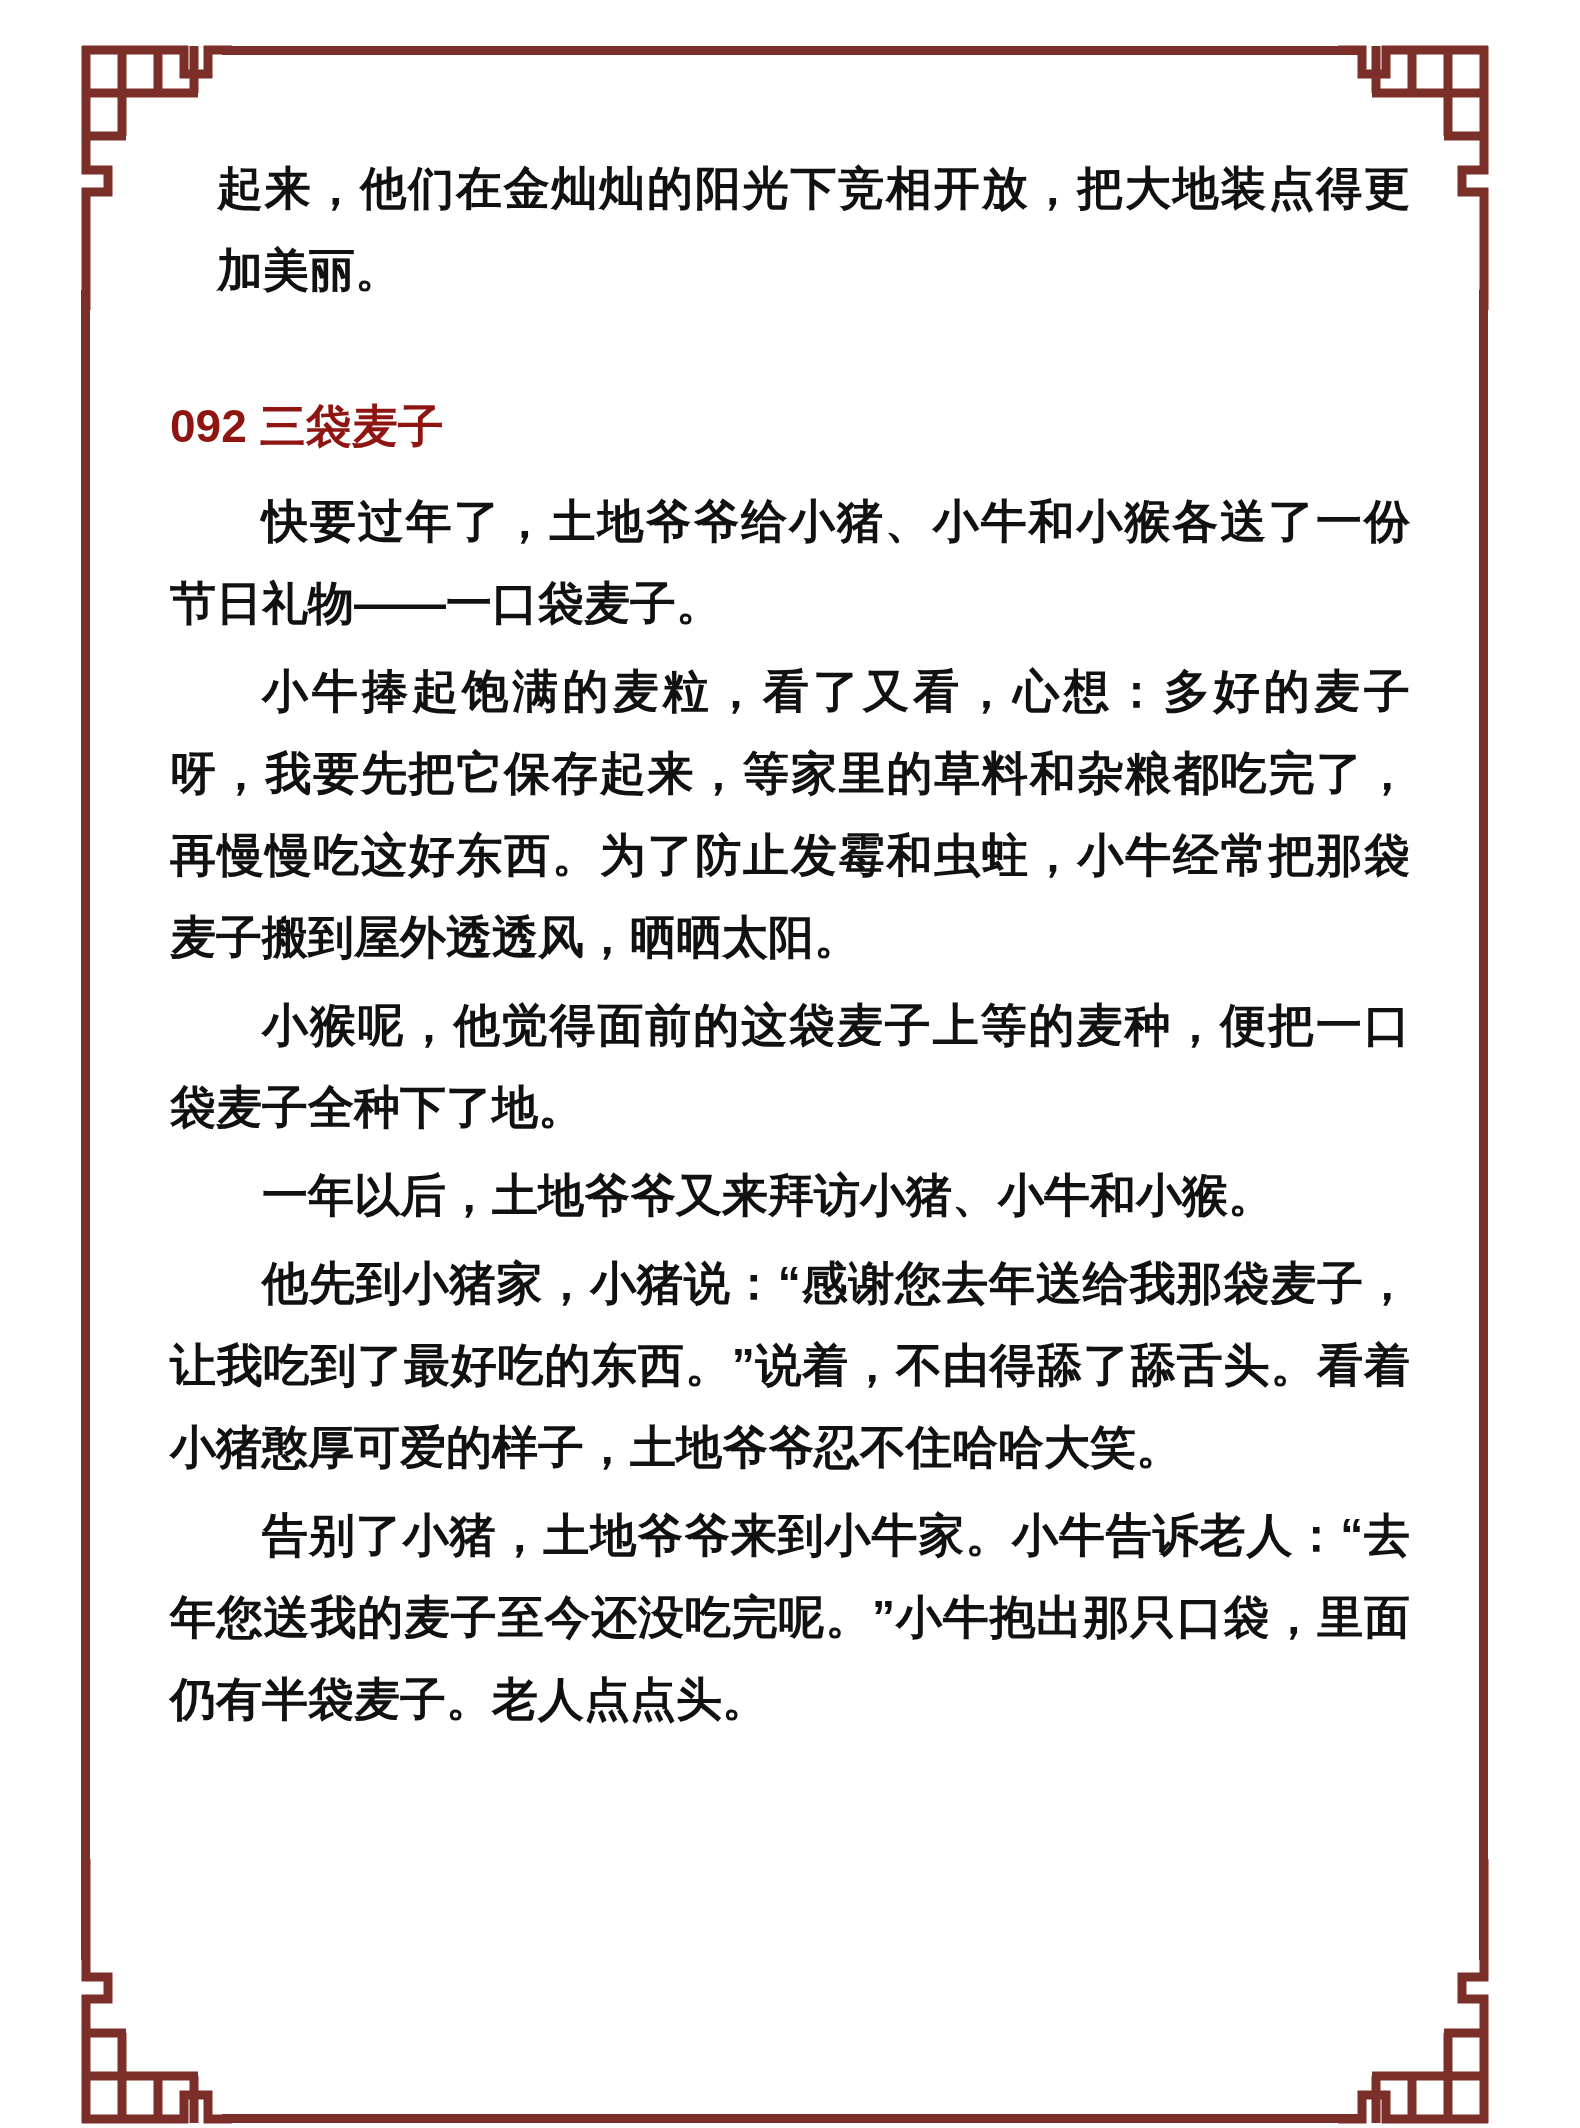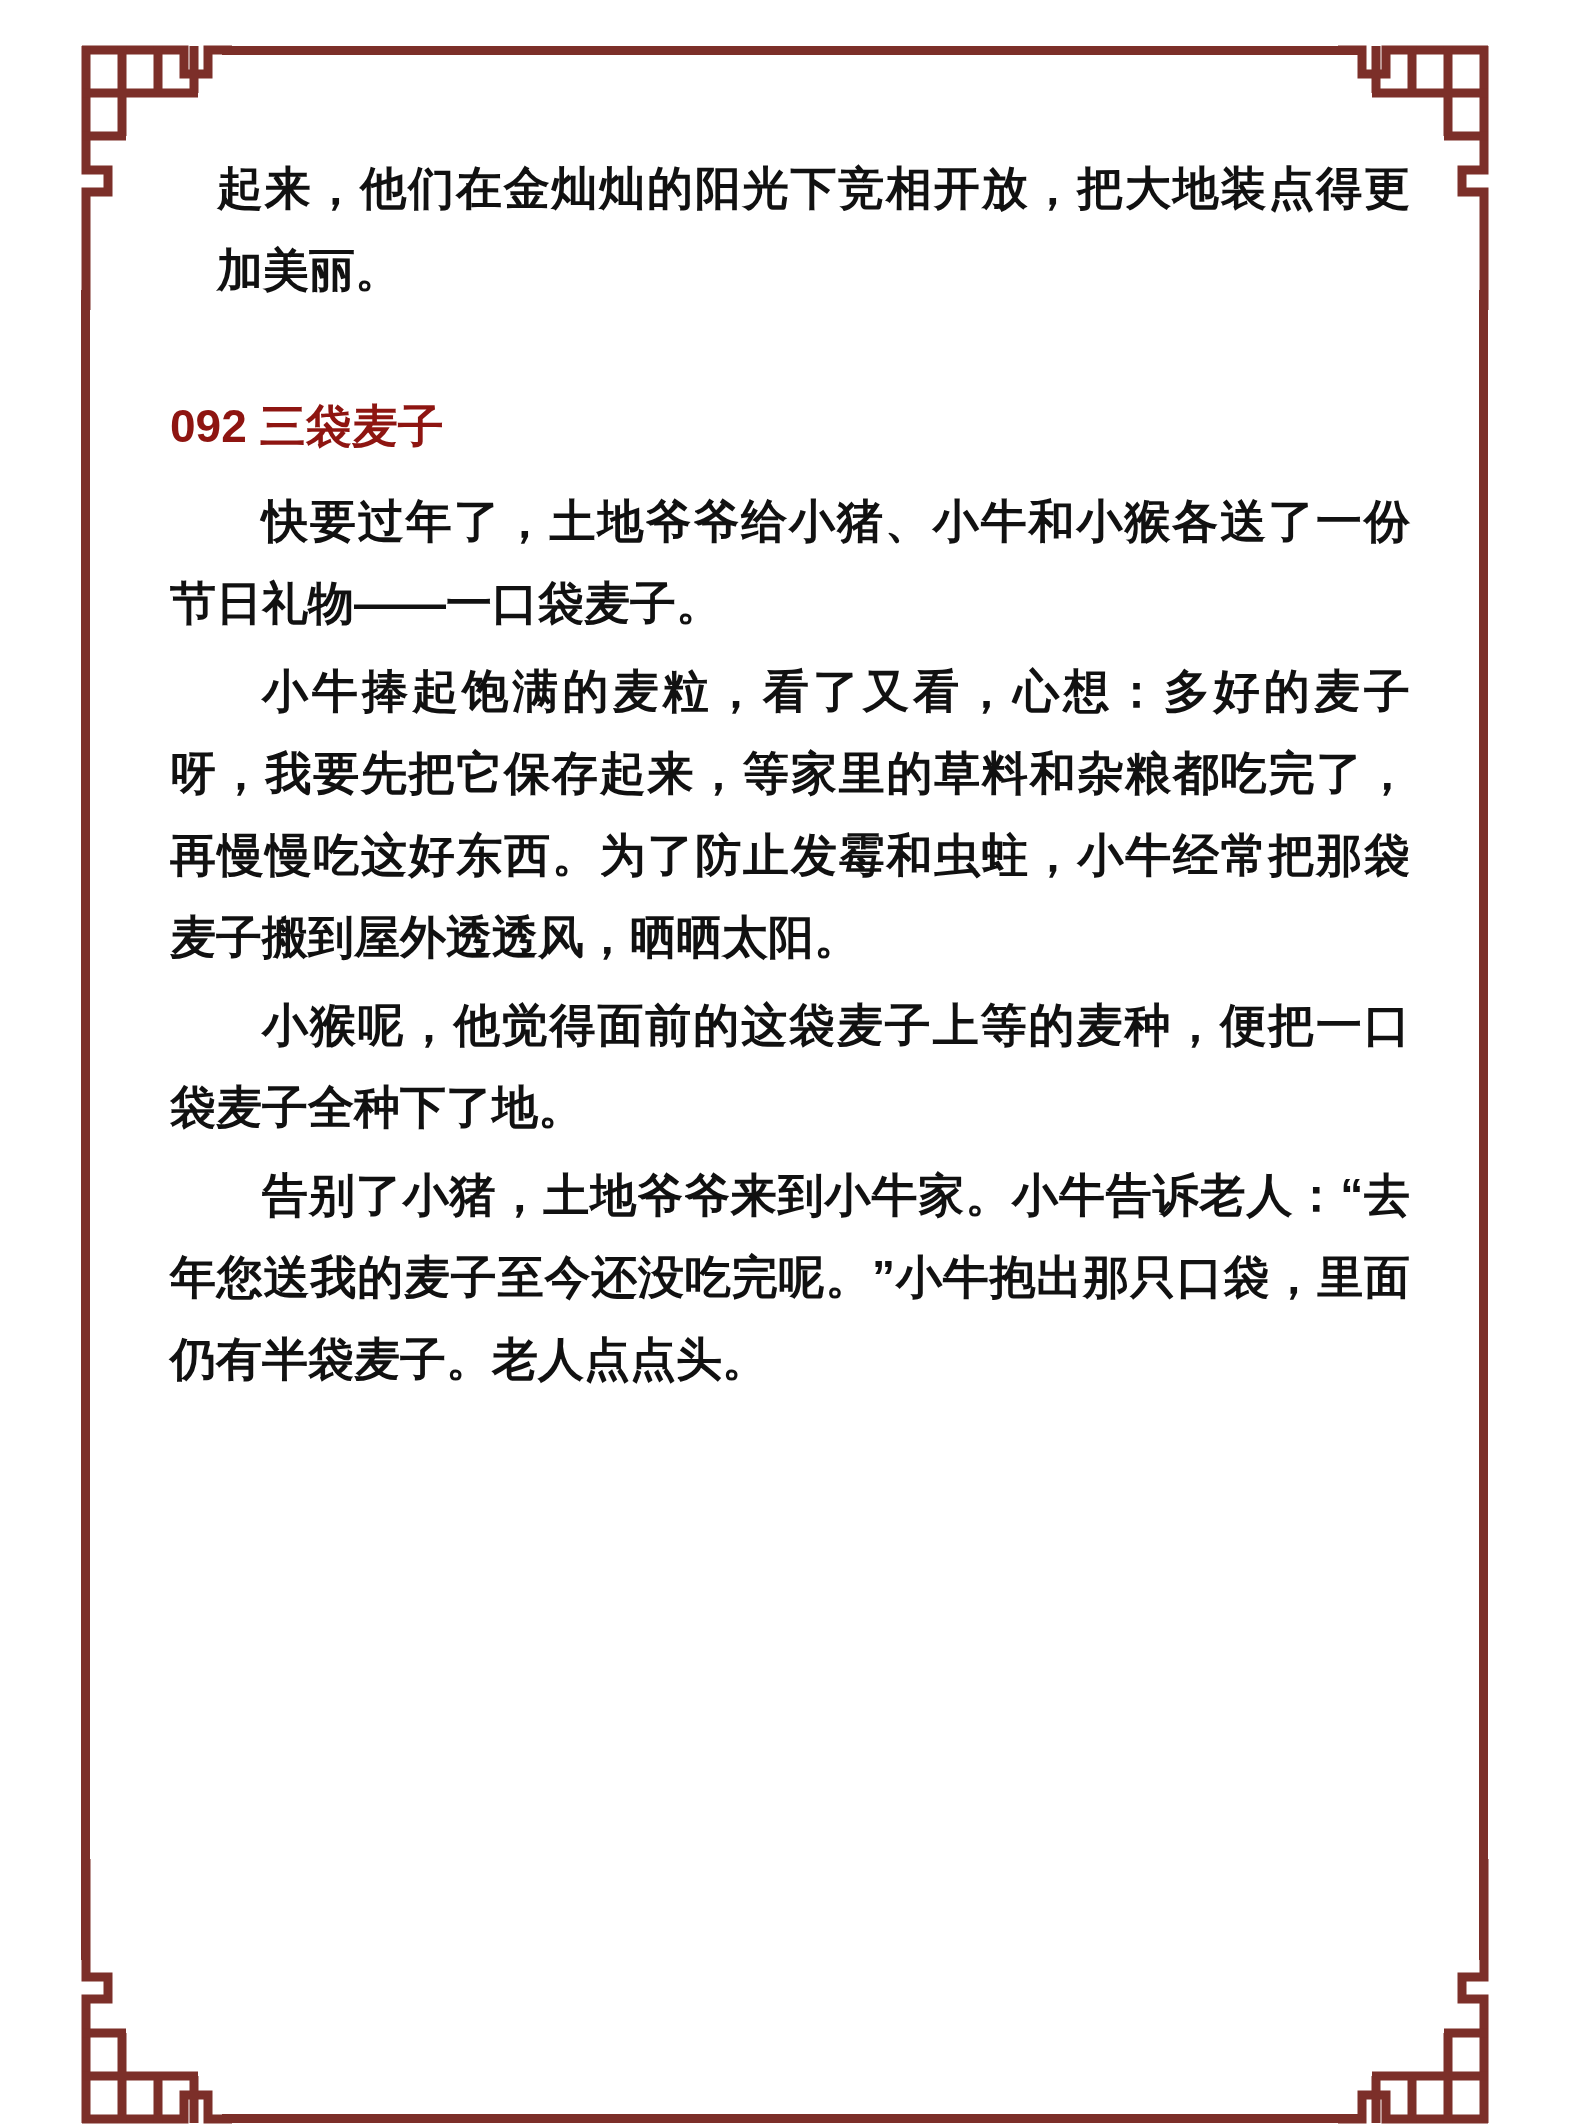--- a/index.html
+++ b/index.html
@@ -81,17 +81,19 @@
 
   <div>
 
       <p class="para">快要过年了，土地爷爷给小猪、小牛和小猴各送了一份节日礼物——一口袋麦子。</p>
 
 
       <p class="para">小牛捧起饱满的麦粒，看了又看，心想：多好的麦子呀，我要先把它保存起来，等家里的草料和杂粮都吃完了，再慢慢吃这好东西。为了防止发霉和虫蛀，小牛经常把那袋麦子搬到屋外透透风，晒晒太阳。</p>
 
       <p class="para">小猴呢，他觉得面前的这袋麦子上等的麦种，便把一口袋麦子全种下了地。</p>
 
+      <p class="para">一年以后，土地爷爷又来拜访小猪、小牛和小猴。</p>
 
+      <p class="para">他先到小猪家，小猪说：“感谢您去年送给我那袋麦子，让我吃到了最好吃的东西。”说着，不由得舔了舔舌头。看着小猪憨厚可爱的样子，土地爷爷忍不住哈哈大笑。</p>
 
       <p class="para">告别了小猪，土地爷爷来到小牛家。小牛告诉老人：“去年您送我的麦子至今还没吃完呢。”小牛抱出那只口袋，里面仍有半袋麦子。老人点点头。</p>
     </div>
 </div>
 
 </body></html>

